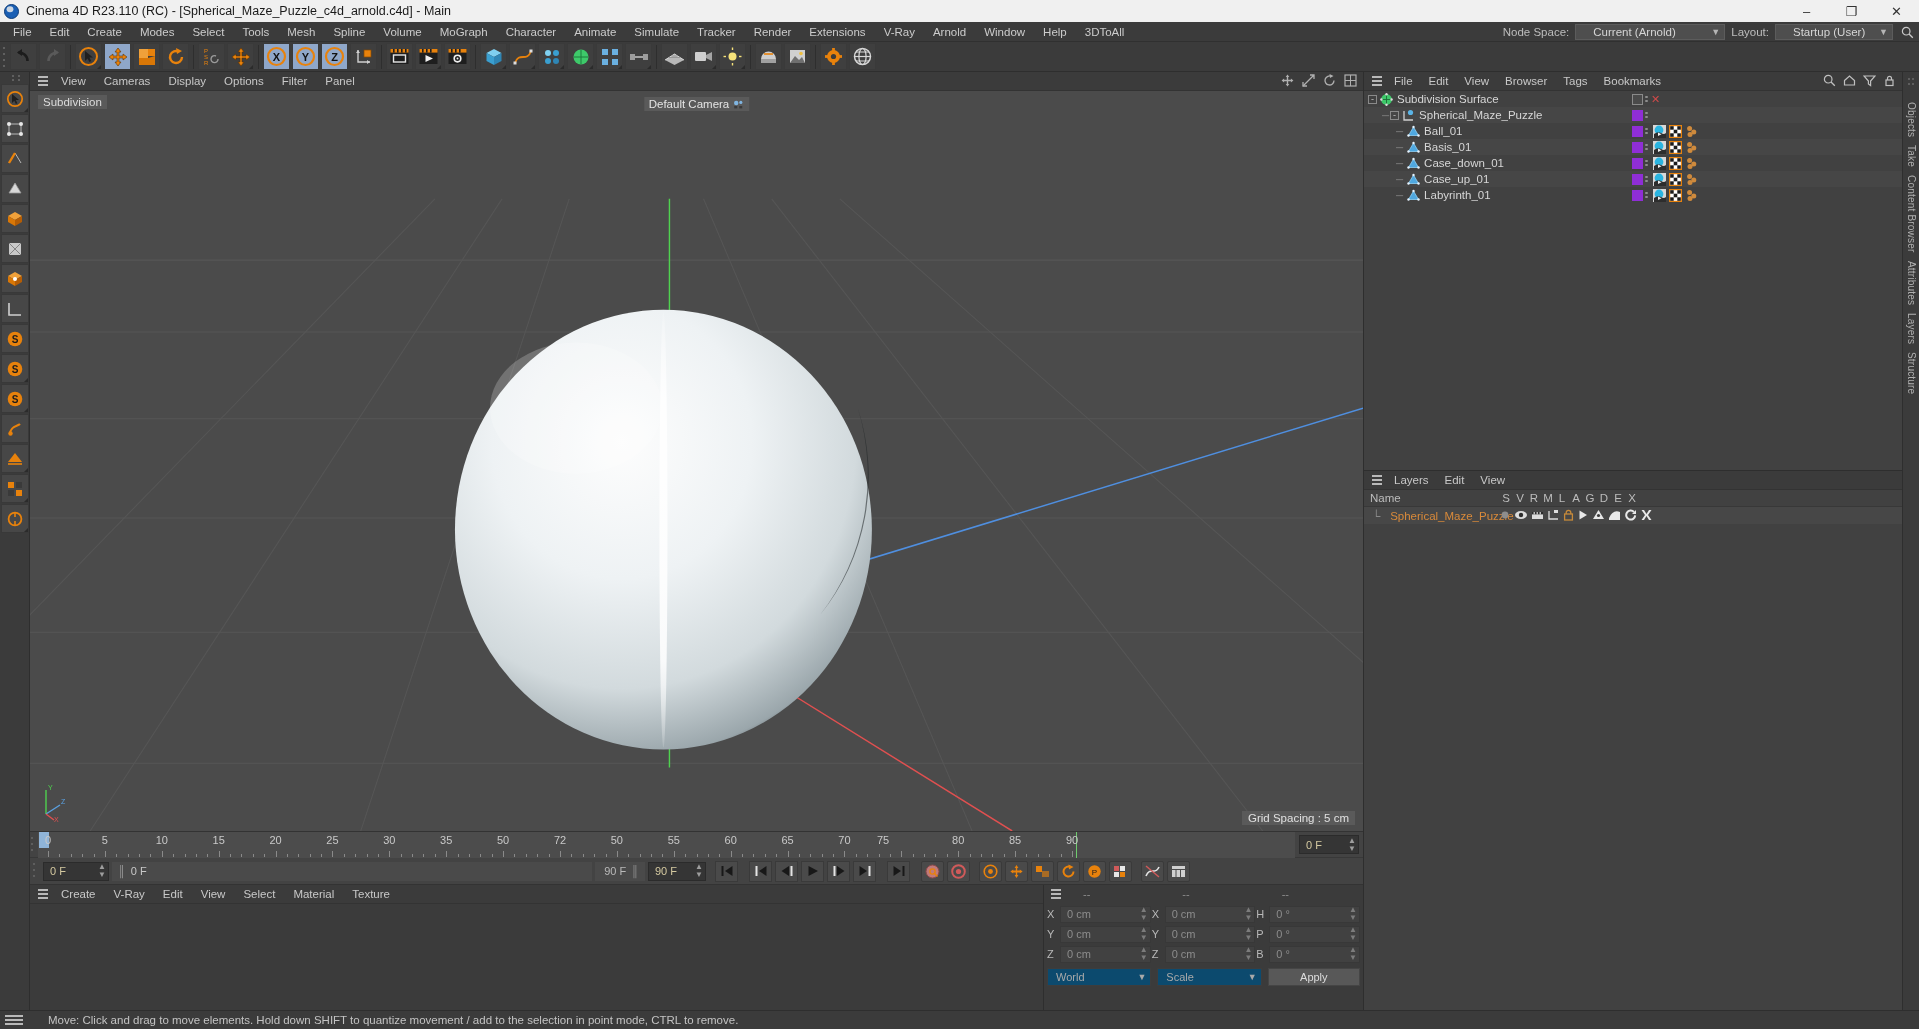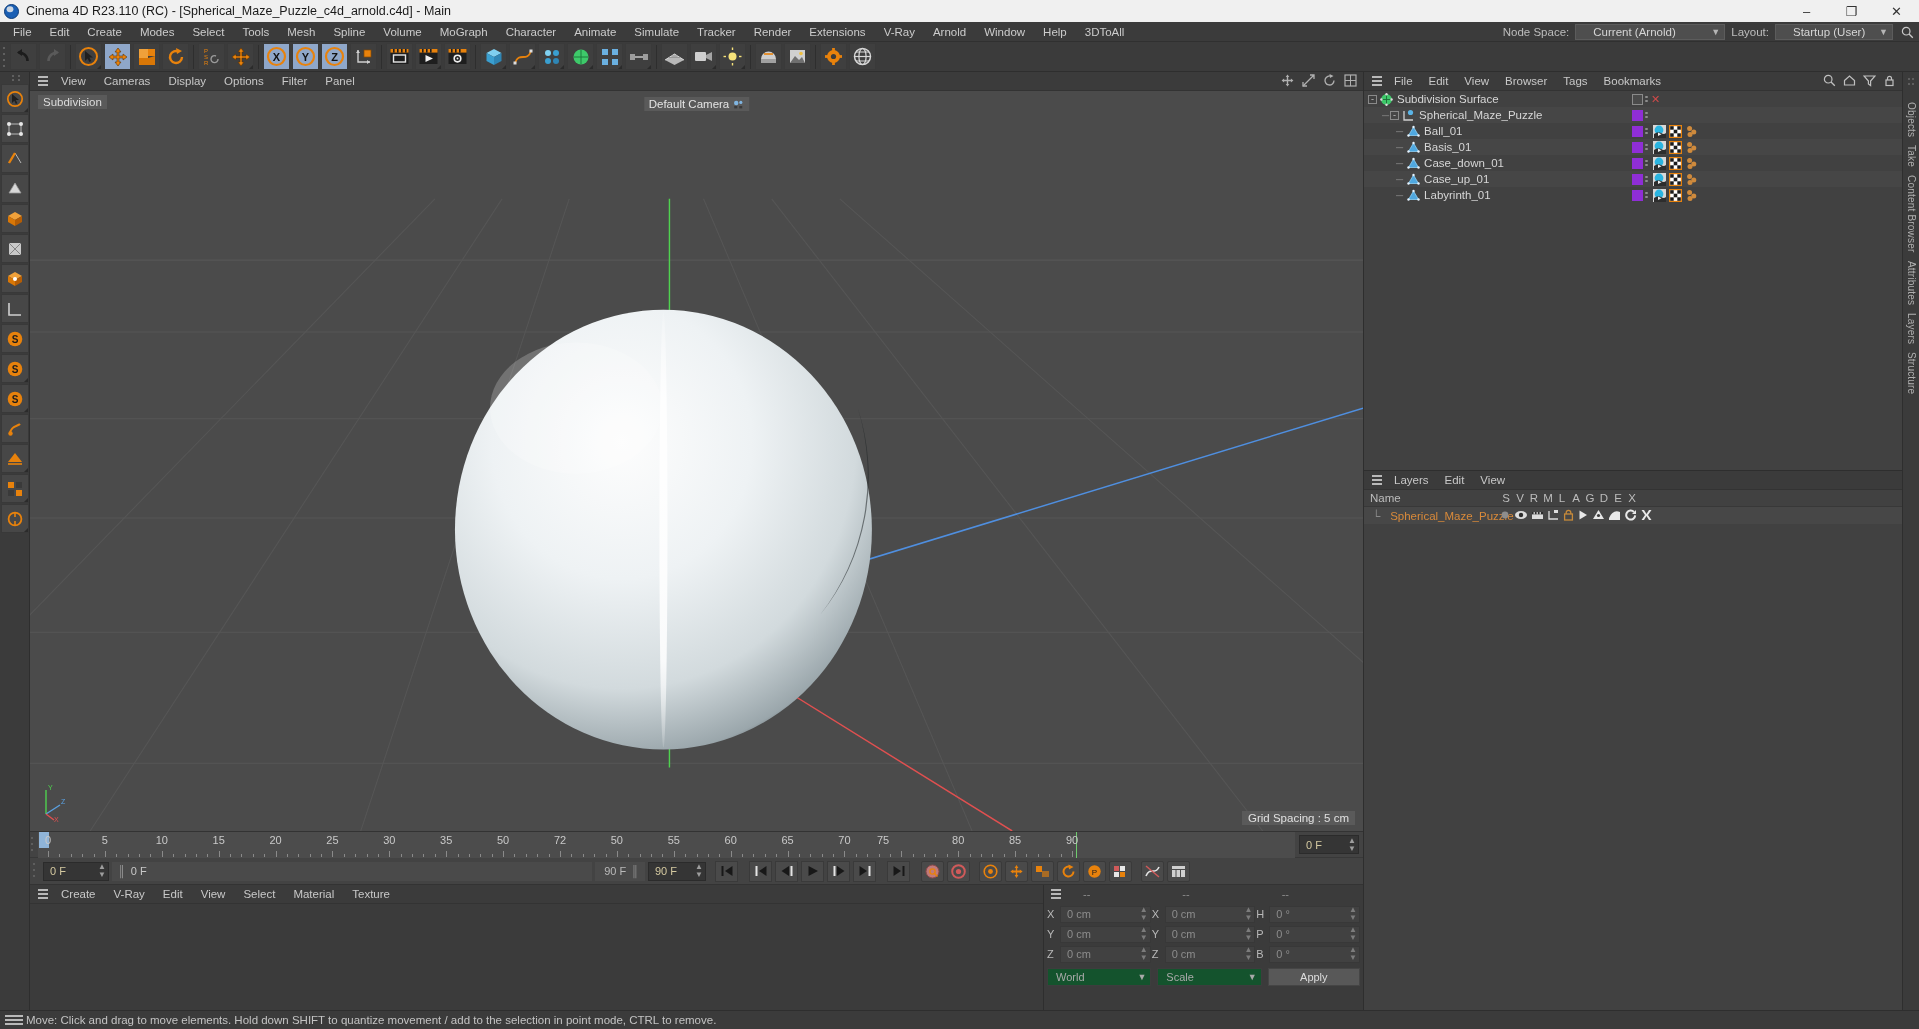--- a/index.html
+++ b/index.html
@@ -117,21 +117,21 @@
   .coordpane { width:320px; background:#3b3b3b; border-left:1px solid #2e2e2e; display:flex; flex-direction:column; }
   .coord-head { height:18px; display:flex; align-items:center; padding-left:3px; gap:0; }
   .coord-head .dd { flex:1; text-align:left; font-size:11px; color:#8e8e8e; padding-left:18px; }
   .coord-rows { padding:2px 3px 0 3px; }
   .crow { display:flex; align-items:center; height:18px; margin-bottom:2px; gap:1px; }
   .clbl { width:12px; font-size:11px; color:#b9b9b9; text-align:left; }
   .cfield { flex:1; background:#414141; border:1px solid #383838; height:17px; display:flex; align-items:center;
      padding:0 2px 0 6px; color:#8d8d8d; font-size:11px; }
   .cfield .sp { margin-left:auto; font-size:8px; color:#7c7c7c; line-height:8px; }
   .crow2 { display:flex; gap:6px; padding:3px 3px 0 3px; }
-  .csel { flex:1; background:#14532d; border:1px solid #3d3d3d; height:18px; display:flex; align-items:center;
+  .csel { flex:1; background:#0c4a6e; border:1px solid #3d3d3d; height:18px; display:flex; align-items:center;
     justify-content:space-between; padding:0 4px 0 8px; font-size:11px; color:#a9a9a9; }
   .capply { flex:1; background:#585858; border:1px solid #454545; height:18px; display:flex; align-items:center;
     justify-content:center; font-size:11px; color:#dcdcdc; }
 
   
   .om { height:398px; display:flex; flex-direction:column; background:#3b3b3b; }
   .om-menu { height:19px; background:#3b3b3b; display:flex; align-items:center; padding-left:4px; border-bottom:1px solid #333; position:relative; }
   .om-menu .mi { padding:0 8px; line-height:19px; font-size:11.5px; color:#c8c8c8; }
   .om-icons { position:absolute; right:6px; top:2px; display:flex; gap:7px; align-items:center; }
   .om-body { flex:1; background:#414141; overflow:hidden; }
@@ -155,21 +155,21 @@
      border-bottom:1px solid #383838; }
   .lay-head .nm { padding-left:6px; width:135px; }
   .lay-head .col { width:14px; text-align:center; }
   .lay-body { flex:1; background:#414141; }
   .lay-row { height:17px; display:flex; align-items:center; background:#474747; font-size:11.5px; }
   .lay-row .nm { padding-left:8px; width:135px; display:flex; align-items:center; gap:5px; color:#d98a3a; }
   .lay-row .sw { width:12px; height:12px; background:#8f2ed6; }
   .lay-icos { display:flex; align-items:center; gap:3px; }
 
   
-  .status { height:19px; background:#3b3b3b; display:flex; align-items:center; gap:3px; padding-left:5px;
+  .status { height:19px; background:#3b3b3b; display:flex; align-items:center; gap:25px; padding-left:5px;
     border-top:1px solid #2e2e2e; font-size:11.5px; color:#c3c3c3; }
   .status .hamb { padding:0; }
 </style>
 </head>
 <body>
 
 <div class="titlebar">
   <div class="tb-logo">
     <svg width="15" height="15" viewBox="0 0 15 15">
       <circle cx="7.5" cy="7.5" r="7" fill="#1a5fb4"></circle>

